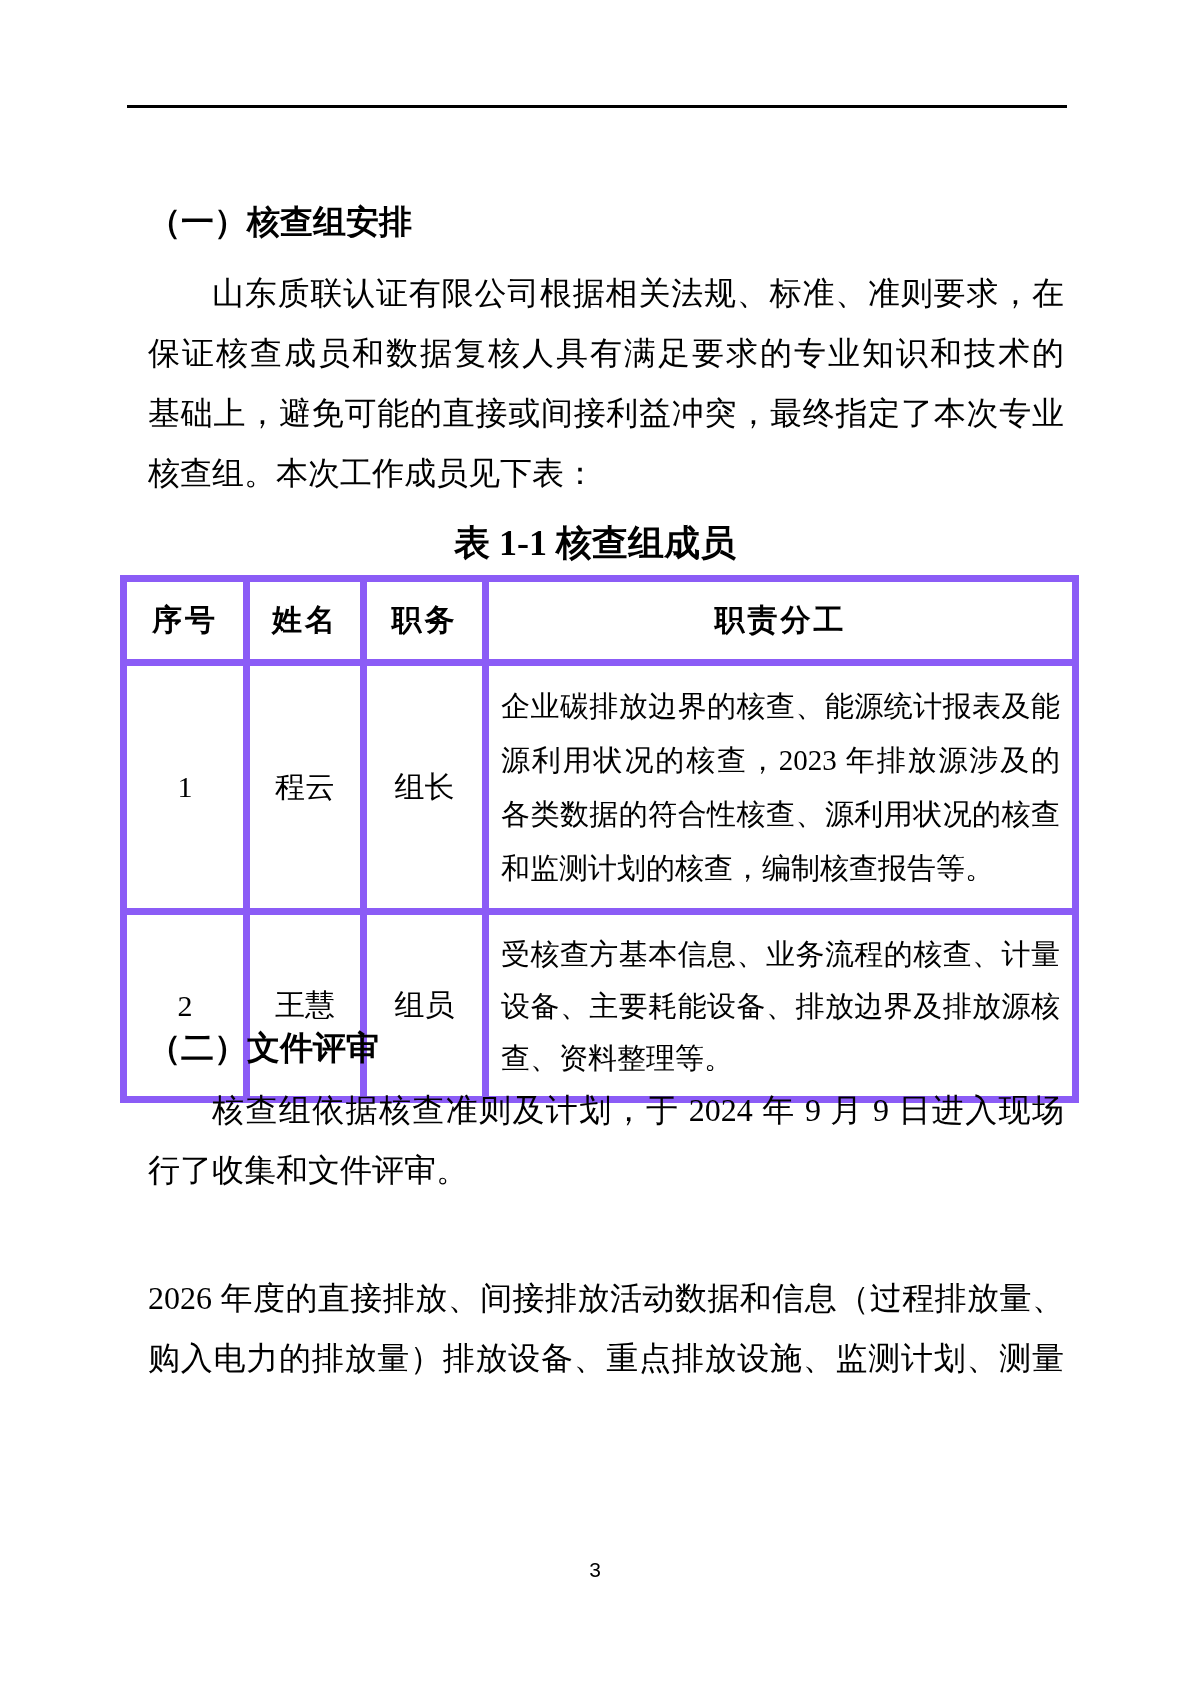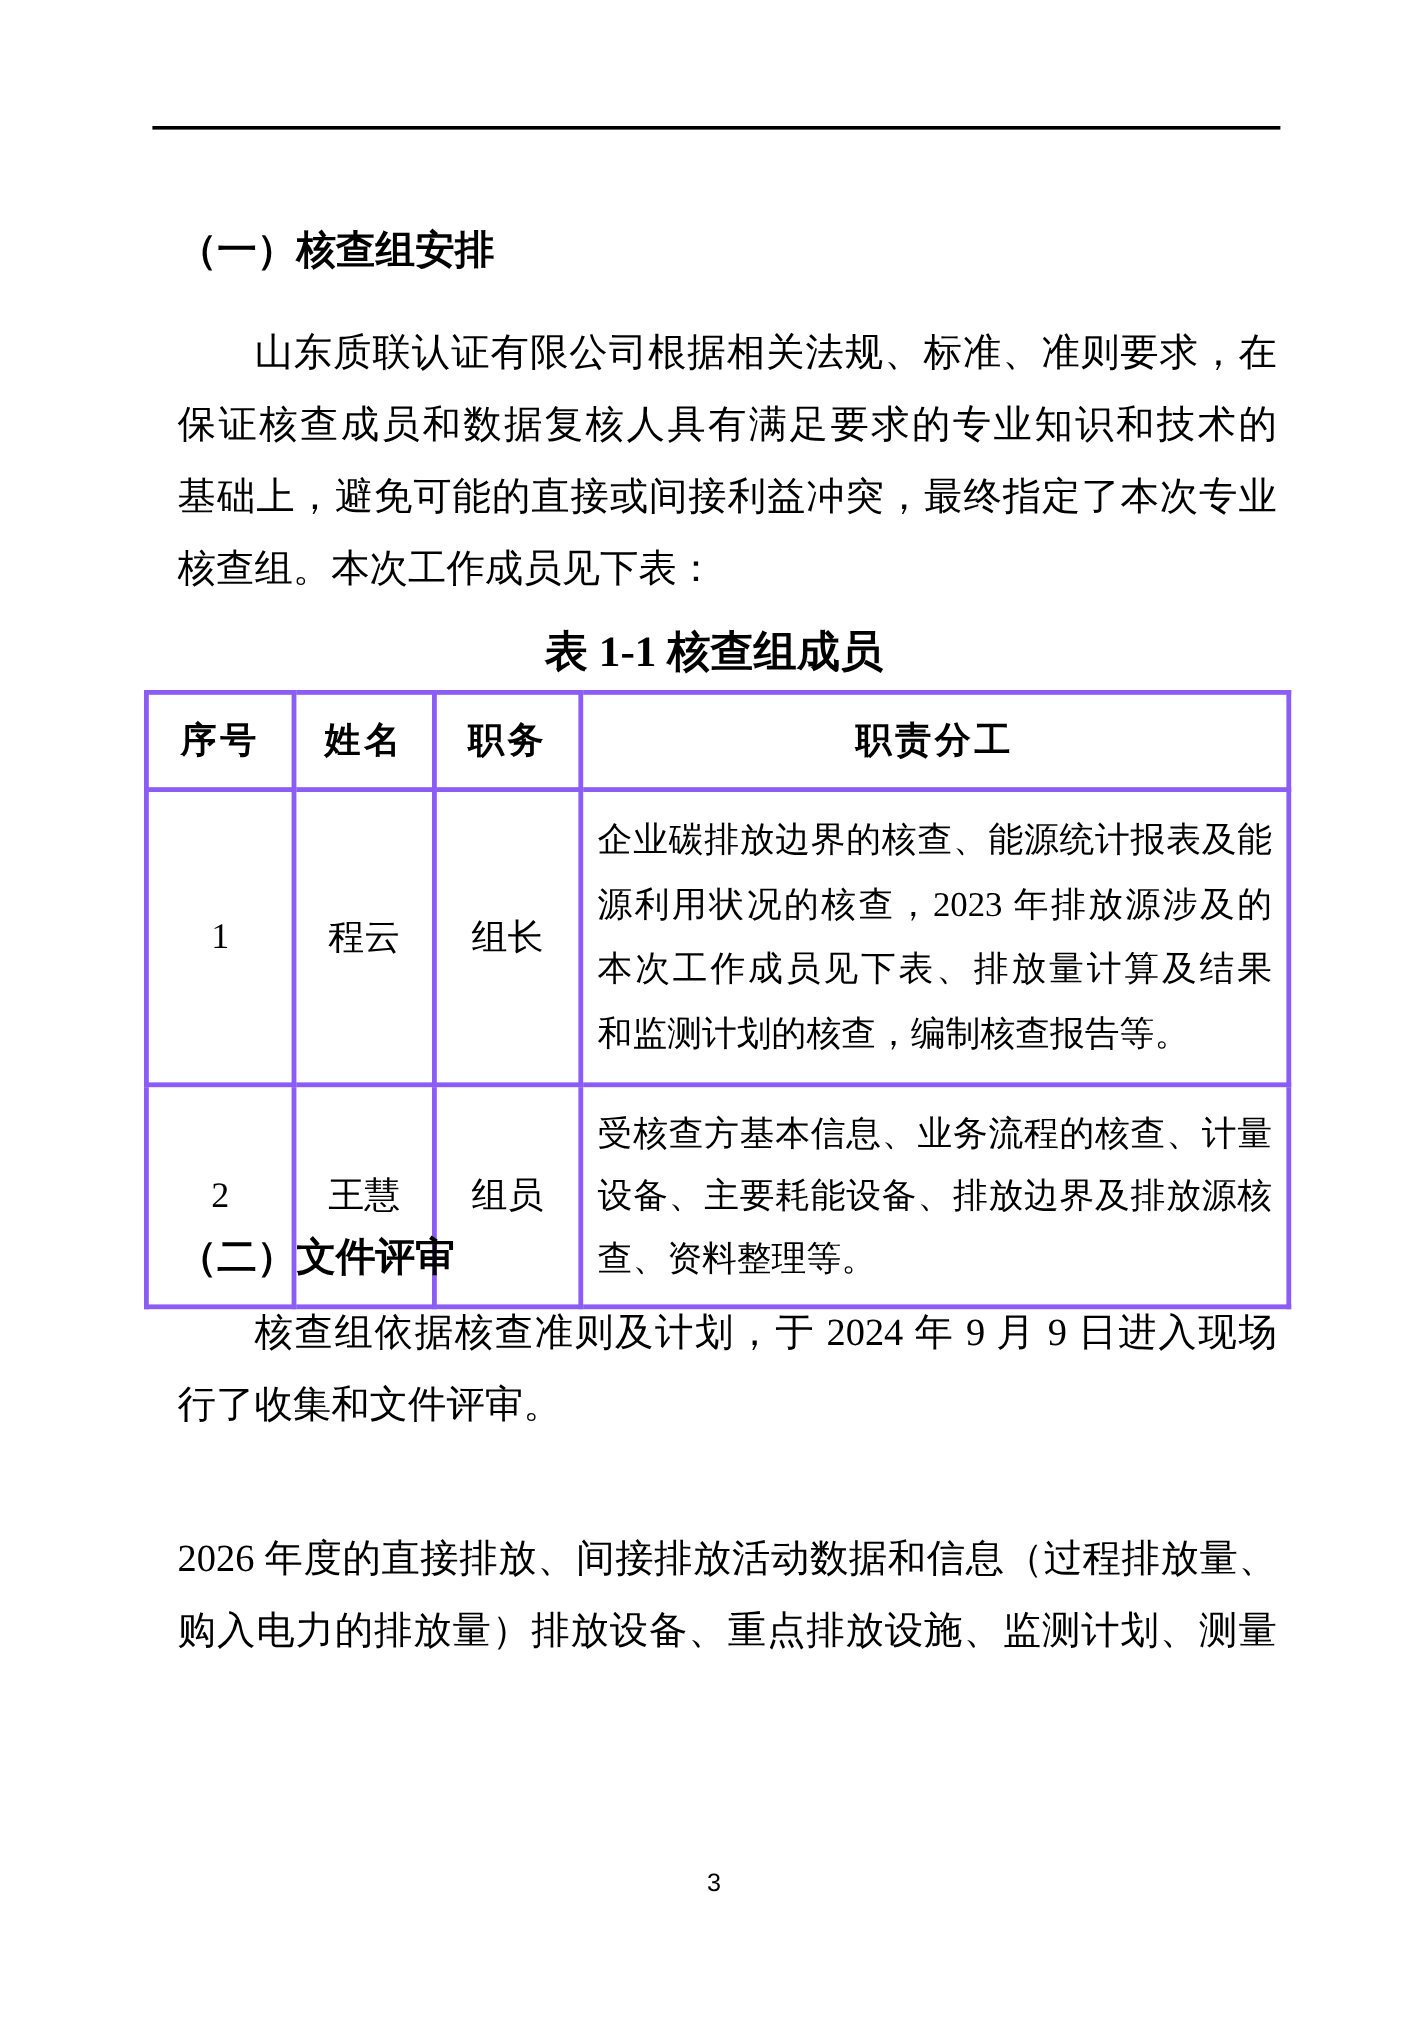--- a/index.html
+++ b/index.html
@@ -11,21 +11,21 @@
   }
   .rule {
     position:absolute; left:127px; top:105px;
     width:940px; height:3px; background:#000;
   }
   .h-sec {
     position:absolute; left:148px;
     font-size:33px; font-weight:bold; line-height:40px;
     white-space:nowrap;
   }
-  #h1 { top:189px;text-align:center; }
+  #h1 { top:202px;text-align:center; }
   #h2 { top:1028px; }
   .para {
     position:absolute; left:148px; width:916px;
   }
   #p1 { top:263px; }
   #p2 { top:1080px; }
   #p3 { top:1268px; }
   .pline {
     font-size:32px; line-height:60px;
     text-align:justify; text-align-last:justify;
@@ -35,21 +35,21 @@
   .pline.lastline { text-align-last:left; }
   .tbl-title {
     position:absolute; left:0; top:523px; width:1190px;
     text-align:center; font-size:36px; font-weight:bold; line-height:40px;
   }
   table.members {
     position:absolute; left:120px; top:575px;
     width:952px; border-collapse:collapse; table-layout:fixed;
   }
   table.members th, table.members td {
-    border:4px solid #8b5cf6; padding:12px;
+    border:7px solid #8b5cf6; padding:12px;
   }
   table.members th {
     height:53px; font-size:30px; font-weight:bold;
     text-align:center; vertical-align:middle; letter-spacing:3px;
   }
   td.c-no, td.c-name, td.c-role {
     text-align:center; vertical-align:middle; font-size:30px;
   }
   td.c-duty { vertical-align:middle; padding:0 10px; }
   .dline {
@@ -100,21 +100,21 @@
       </tr>
     </thead>
     <tbody>
       <tr id="row-1">
         <td class="c-no">1</td>
         <td class="c-name">程云</td>
         <td class="c-role">组长</td>
         <td class="c-duty">
           <div class="dline">企业碳排放边界的核查、能源统计报表及能</div>
           <div class="dline">源利用状况的核查，2023 年排放源涉及的</div>
-          <div class="dline">本次工作成员见下表、排放量计算及结果</div>
+          <div class="dline">各类数据的符合性核查、源利用状况的核查</div>
           <div class="dline lastline">和监测计划的核查，编制核查报告等。</div>
         </td>
       </tr>
       <tr id="row-2">
         <td class="c-no">2</td>
         <td class="c-name">王慧</td>
         <td class="c-role">组员</td>
         <td class="c-duty">
           <div class="dline">受核查方基本信息、业务流程的核查、计量</div>
           <div class="dline">设备、主要耗能设备、排放边界及排放源核</div>

